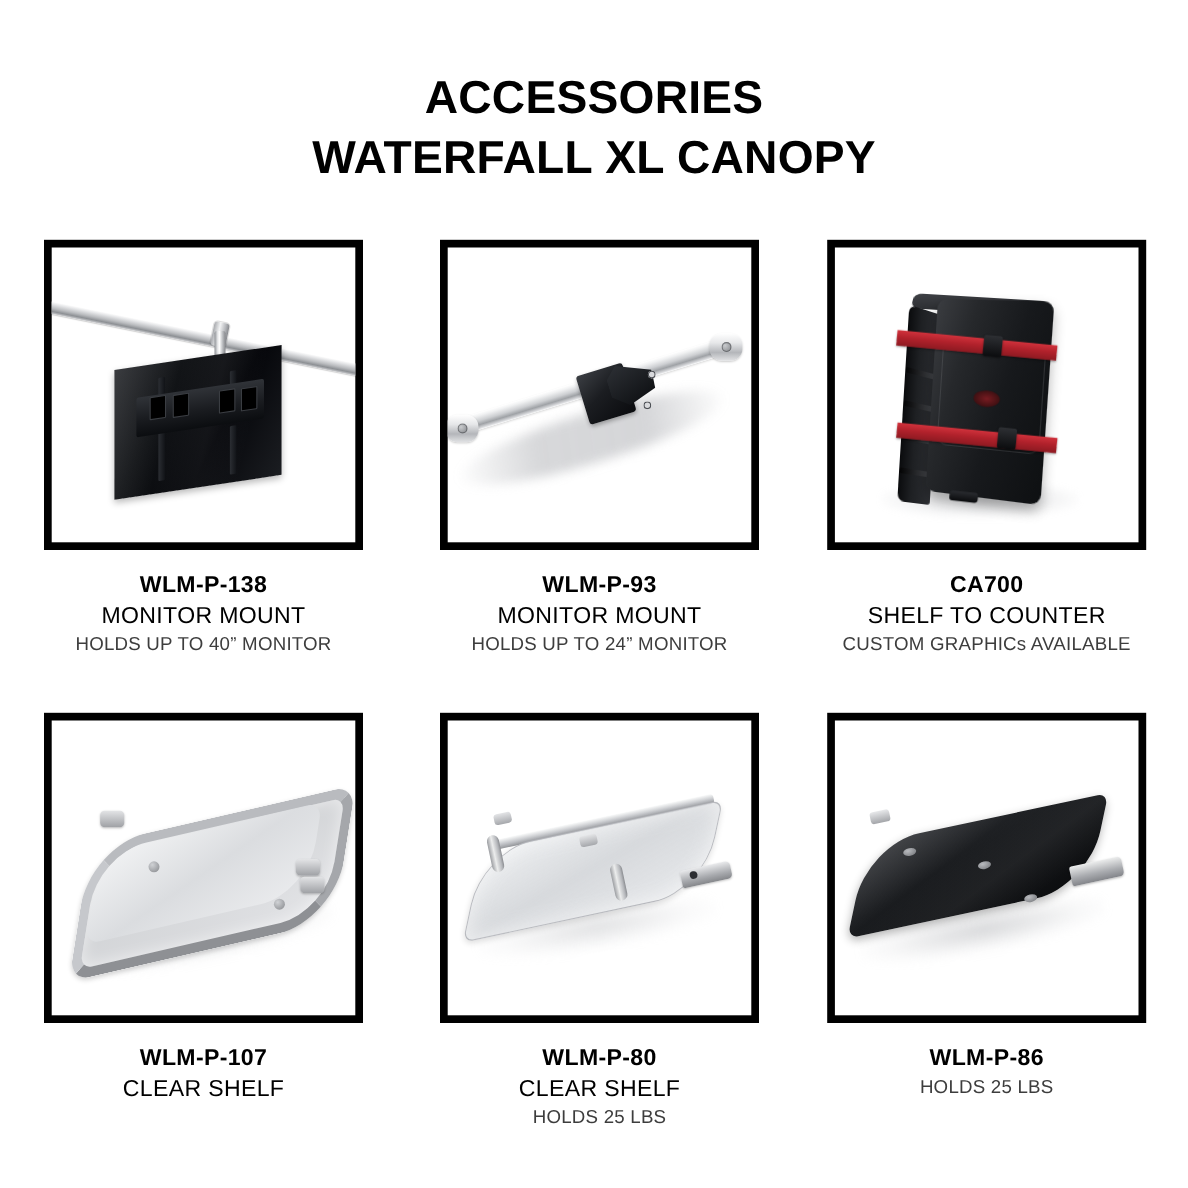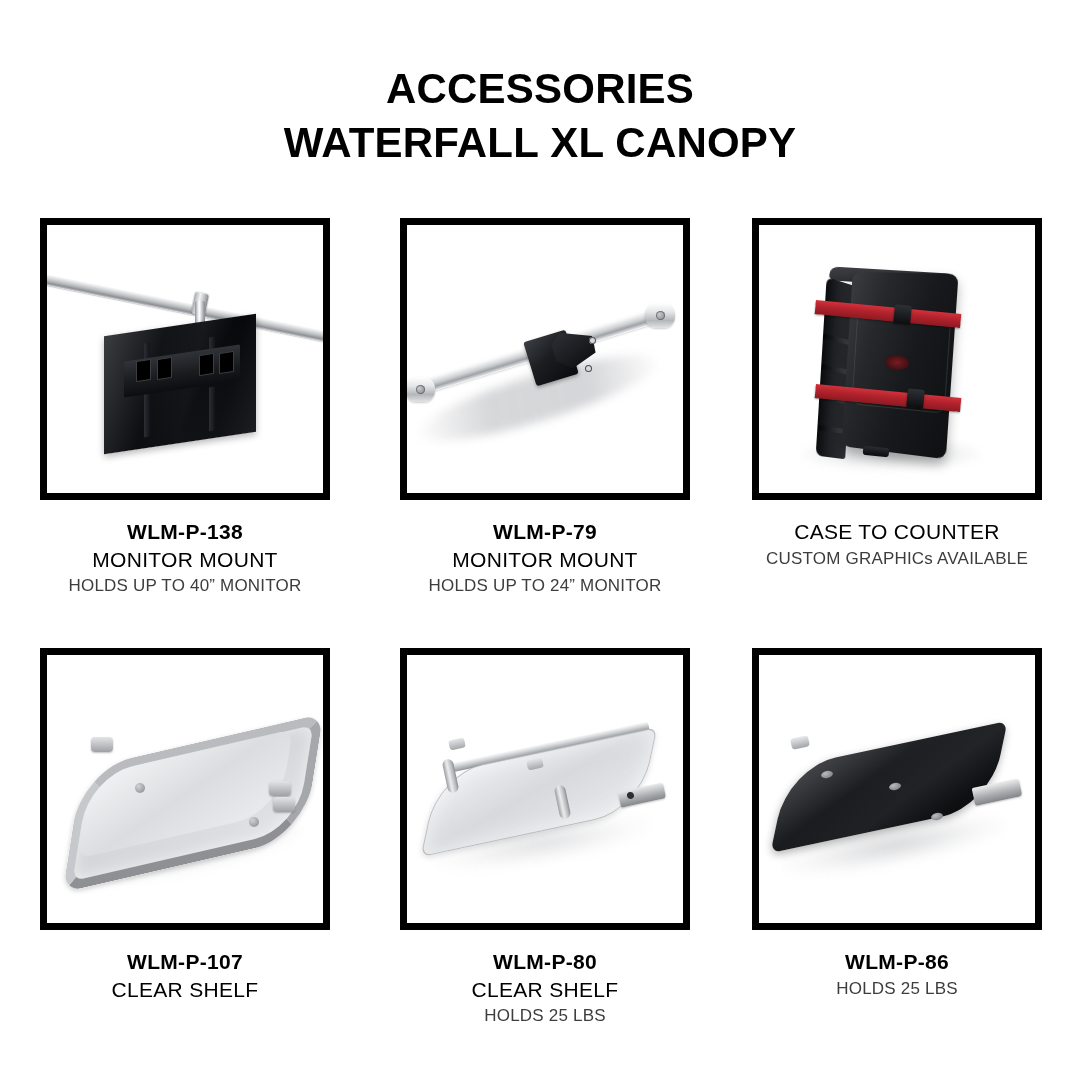--- a/index.html
+++ b/index.html
@@ -386,21 +386,21 @@
               <span class="bolt"></span>
             </div>
             <div class="p2-vesa"></div>
             <div class="p2-vesa-plate"></div>
             <div class="p2-vesa-hole" style="left:182px; top:112px;"></div>
             <div class="p2-vesa-hole" style="left:178px; top:140px;"></div>
           </div>
         </div>
       </div>
       <div class="caption">
-        <div class="cap-code">WLM-P-79</div>
+        <div class="cap-code">WLM-P-93</div>
         <div class="cap-name">MONITOR MOUNT</div>
         <div class="cap-note">HOLDS UP TO 24” MONITOR</div>
       </div>
     </div>
 
     <div class="card r0 c2">
       <div class="frame">
         <div class="stage">
           <div class="art">
             <div class="p3-shadow"></div>
@@ -417,21 +417,22 @@
             <div class="p3-logo"></div>
             <div class="p3-wheel"></div>
             <div class="p3-strap" style="top:82px;"></div>
             <div class="p3-buckle" style="left:135px; top:80px;"></div>
             <div class="p3-strap" style="top:166px;"></div>
             <div class="p3-buckle" style="left:148px; top:164px;"></div>
           </div>
         </div>
       </div>
       <div class="caption">
-        <div class="cap-name">CASE TO COUNTER</div>
+        <div class="cap-code">CA700</div>
+        <div class="cap-name">SHELF TO COUNTER</div>
         <div class="cap-note">CUSTOM GRAPHICs AVAILABLE</div>
       </div>
     </div>
 
     <div class="card r1 c0">
       <div class="frame">
         <div class="stage">
           <div class="art">
             <div class="p4-shadow"></div>
             <div class="p4-frame"></div>

